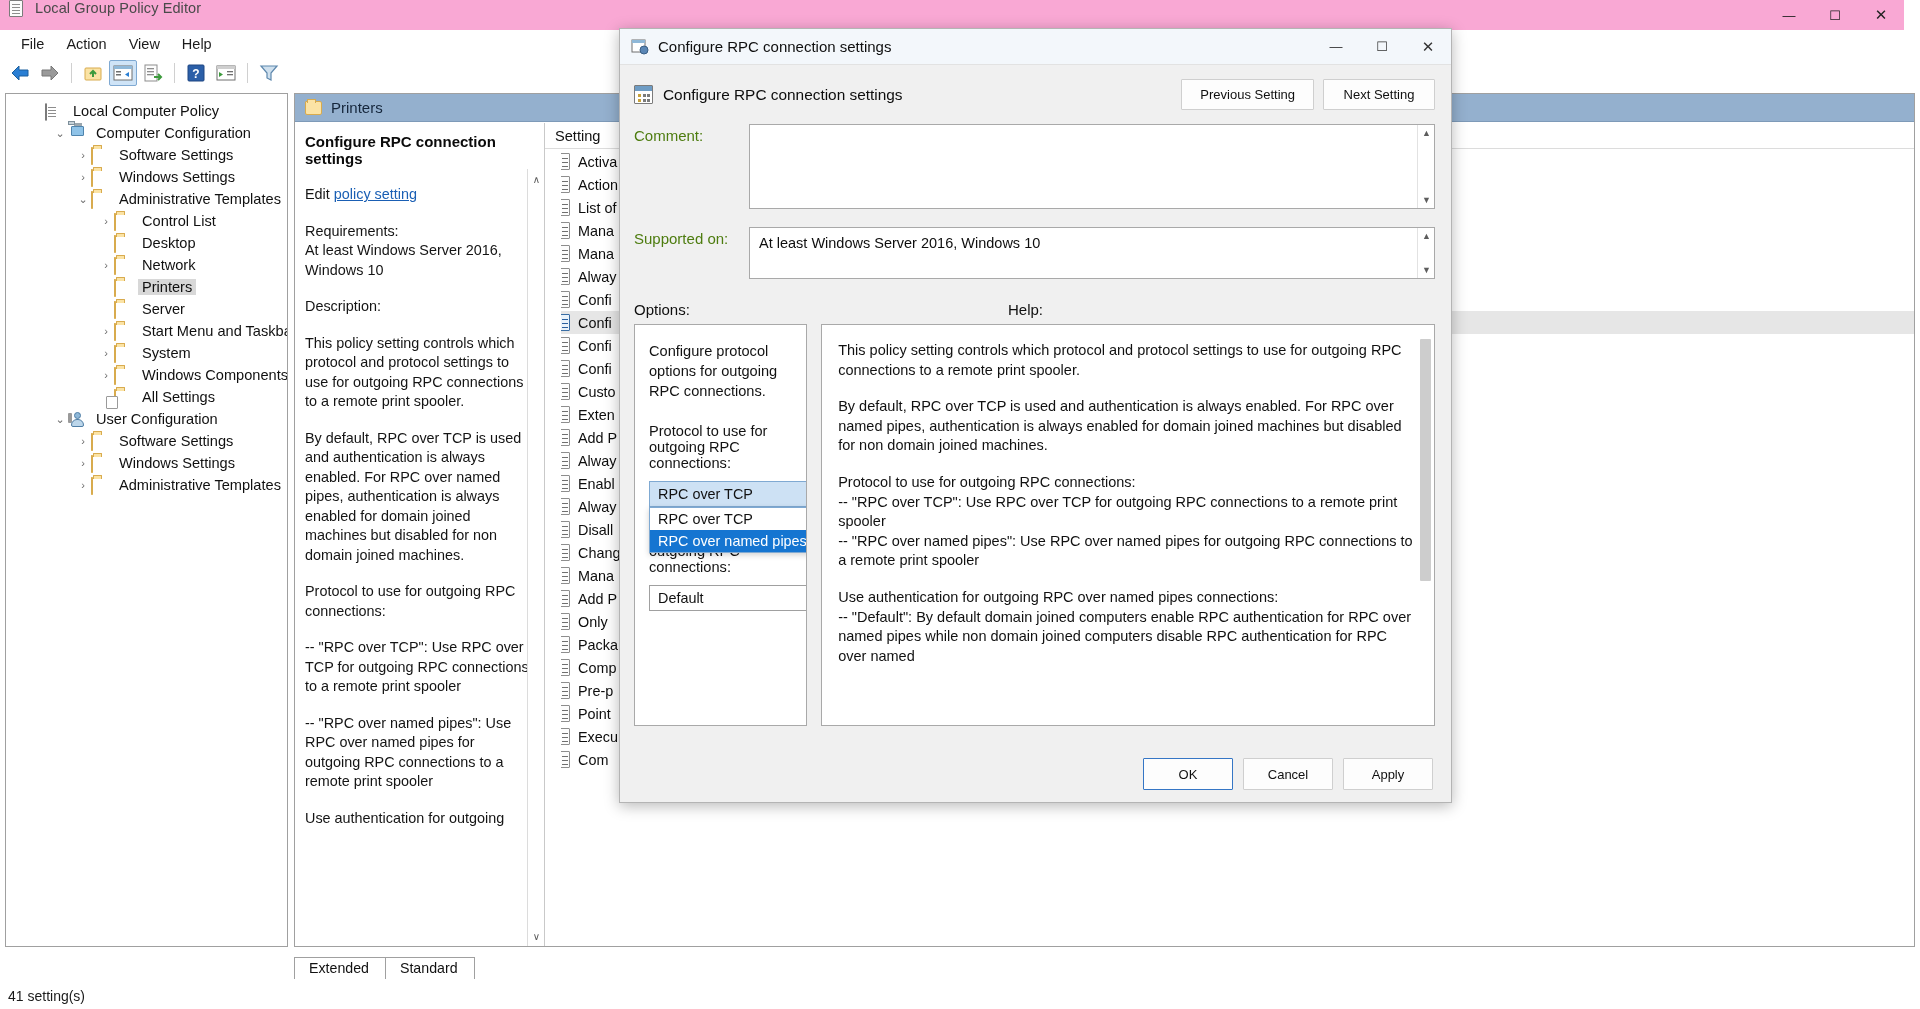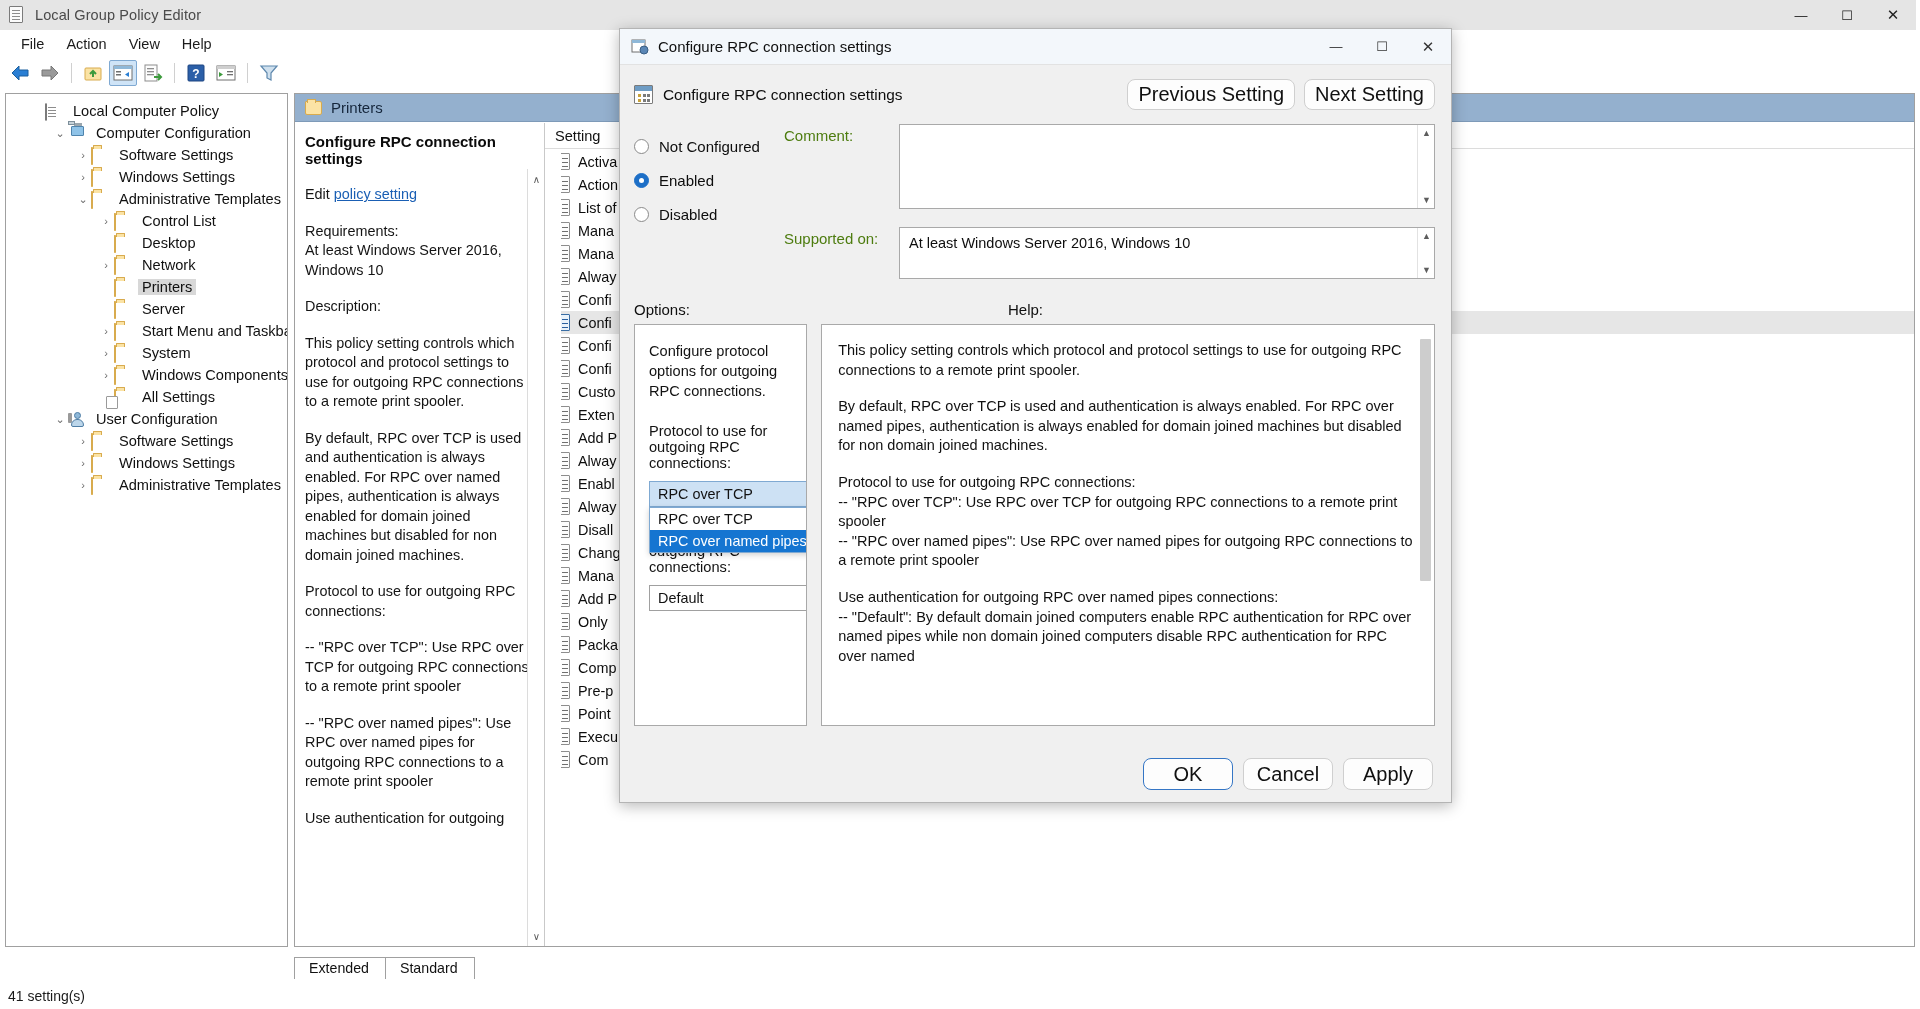--- a/index.html
+++ b/index.html
@@ -10,23 +10,23 @@
     font-family: "Liberation Sans", sans-serif;
     background: #ffffff;
   }
   .app {
     position: absolute; inset: 0;
     background: #ffffff;
   }
 
   
   .titlebar {
-    position: absolute; top:0; left:0; right:4px; height:30px;
-    background:#e5e5e5;
-    display:flex; align-items:center;
+    position: absolute; top:0; left:0; right:16px; height:30px;
+    background:#f9a8d4;
+    display:flex; 
   }
   .titlebar .tb-icon {
     width:18px; height:18px; margin-left:9px; margin-right:8px;
     position:relative; flex:0 0 auto;
   }
   .doc-glyph{
     width:14px;height:17px;background:#fbfbfb;border:1.3px solid #7b7b7b;border-radius:1px;
     position:relative;
   }
   .doc-glyph:before{
@@ -202,22 +202,22 @@
   .setting-row .sicon:before{
     content:"";position:absolute;left:0;top:0;right:0;height:5px;background:#6e9cc4;
   }
   .setting-row .sicon:after{
     content:"";position:absolute;left:3px;top:8px;width:2.5px;height:2.5px;background:#c8a23a;
     box-shadow:0 5px 0 #c8a23a, 5px 0 0 #7b7b7b, 5px 5px 0 #7b7b7b, 9px 0 0 #7b7b7b, 9px 5px 0 #7b7b7b;
   }
   .setting-row .sname { font-size:15.4px; color:#0d0d0d; }
   .nav-btns { margin-left:auto; display:flex; gap:9px; }
   .btn {
-    height:31px; min-width:112px; padding:0 10px; background:#fdfdfd;
-    border:1px solid #cfcfcf; border-radius:8px; font-size:20px; color:#101010;
+    height:31px; min-width:112px; padding:0 18px; background:#fdfdfd;
+    border:1px solid #cfcfcf; border-radius:1px; font-size:13px; color:#101010;
     display:flex; align-items:center; justify-content:center; cursor:default;
   }
   .btn.primary{ border:1.6px solid #3576c5; }
 
   .state-area { position:relative; margin-top:14px; padding:0 16px 0 14px; display:flex; }
   .radios { width:150px; flex:0 0 auto; padding-top:5px; }
   .radio-row { display:flex; align-items:center; height:34px; font-size:15px; color:#0d0d0d; }
   .rdot {
     width:15px;height:15px;border-radius:50%;border:1.4px solid #8a8a8a;background:#fff;
     margin-right:10px;flex:0 0 auto;position:relative;
@@ -646,34 +646,20 @@
       <div class="setting-row">
         <div class="sicon"></div>
         <div class="sname">Configure RPC connection settings</div>
         <div class="nav-btns">
           <div class="btn">Previous Setting</div>
           <div class="btn">Next Setting</div>
         </div>
       </div>
 
       <div class="state-area">
-        <div class="radios">
-          <div class="radio-row">
-            <span class="rdot"></span>
-            <span>Not Configured</span>
-          </div>
-          <div class="radio-row">
-            <span class="rdot on"></span>
-            <span>Enabled</span>
-          </div>
-          <div class="radio-row">
-            <span class="rdot"></span>
-            <span>Disabled</span>
-          </div>
-        </div>
 
         <div class="cmt">
           <div class="cmt-row">
             <div class="cmt-lab">Comment:</div>
             <div class="textbox tb-comment">
               <span></span>
               <div class="tb-scroll">
                 <div class="ar up">▲</div>
                 <div class="ar dn">▼</div>
               </div>

